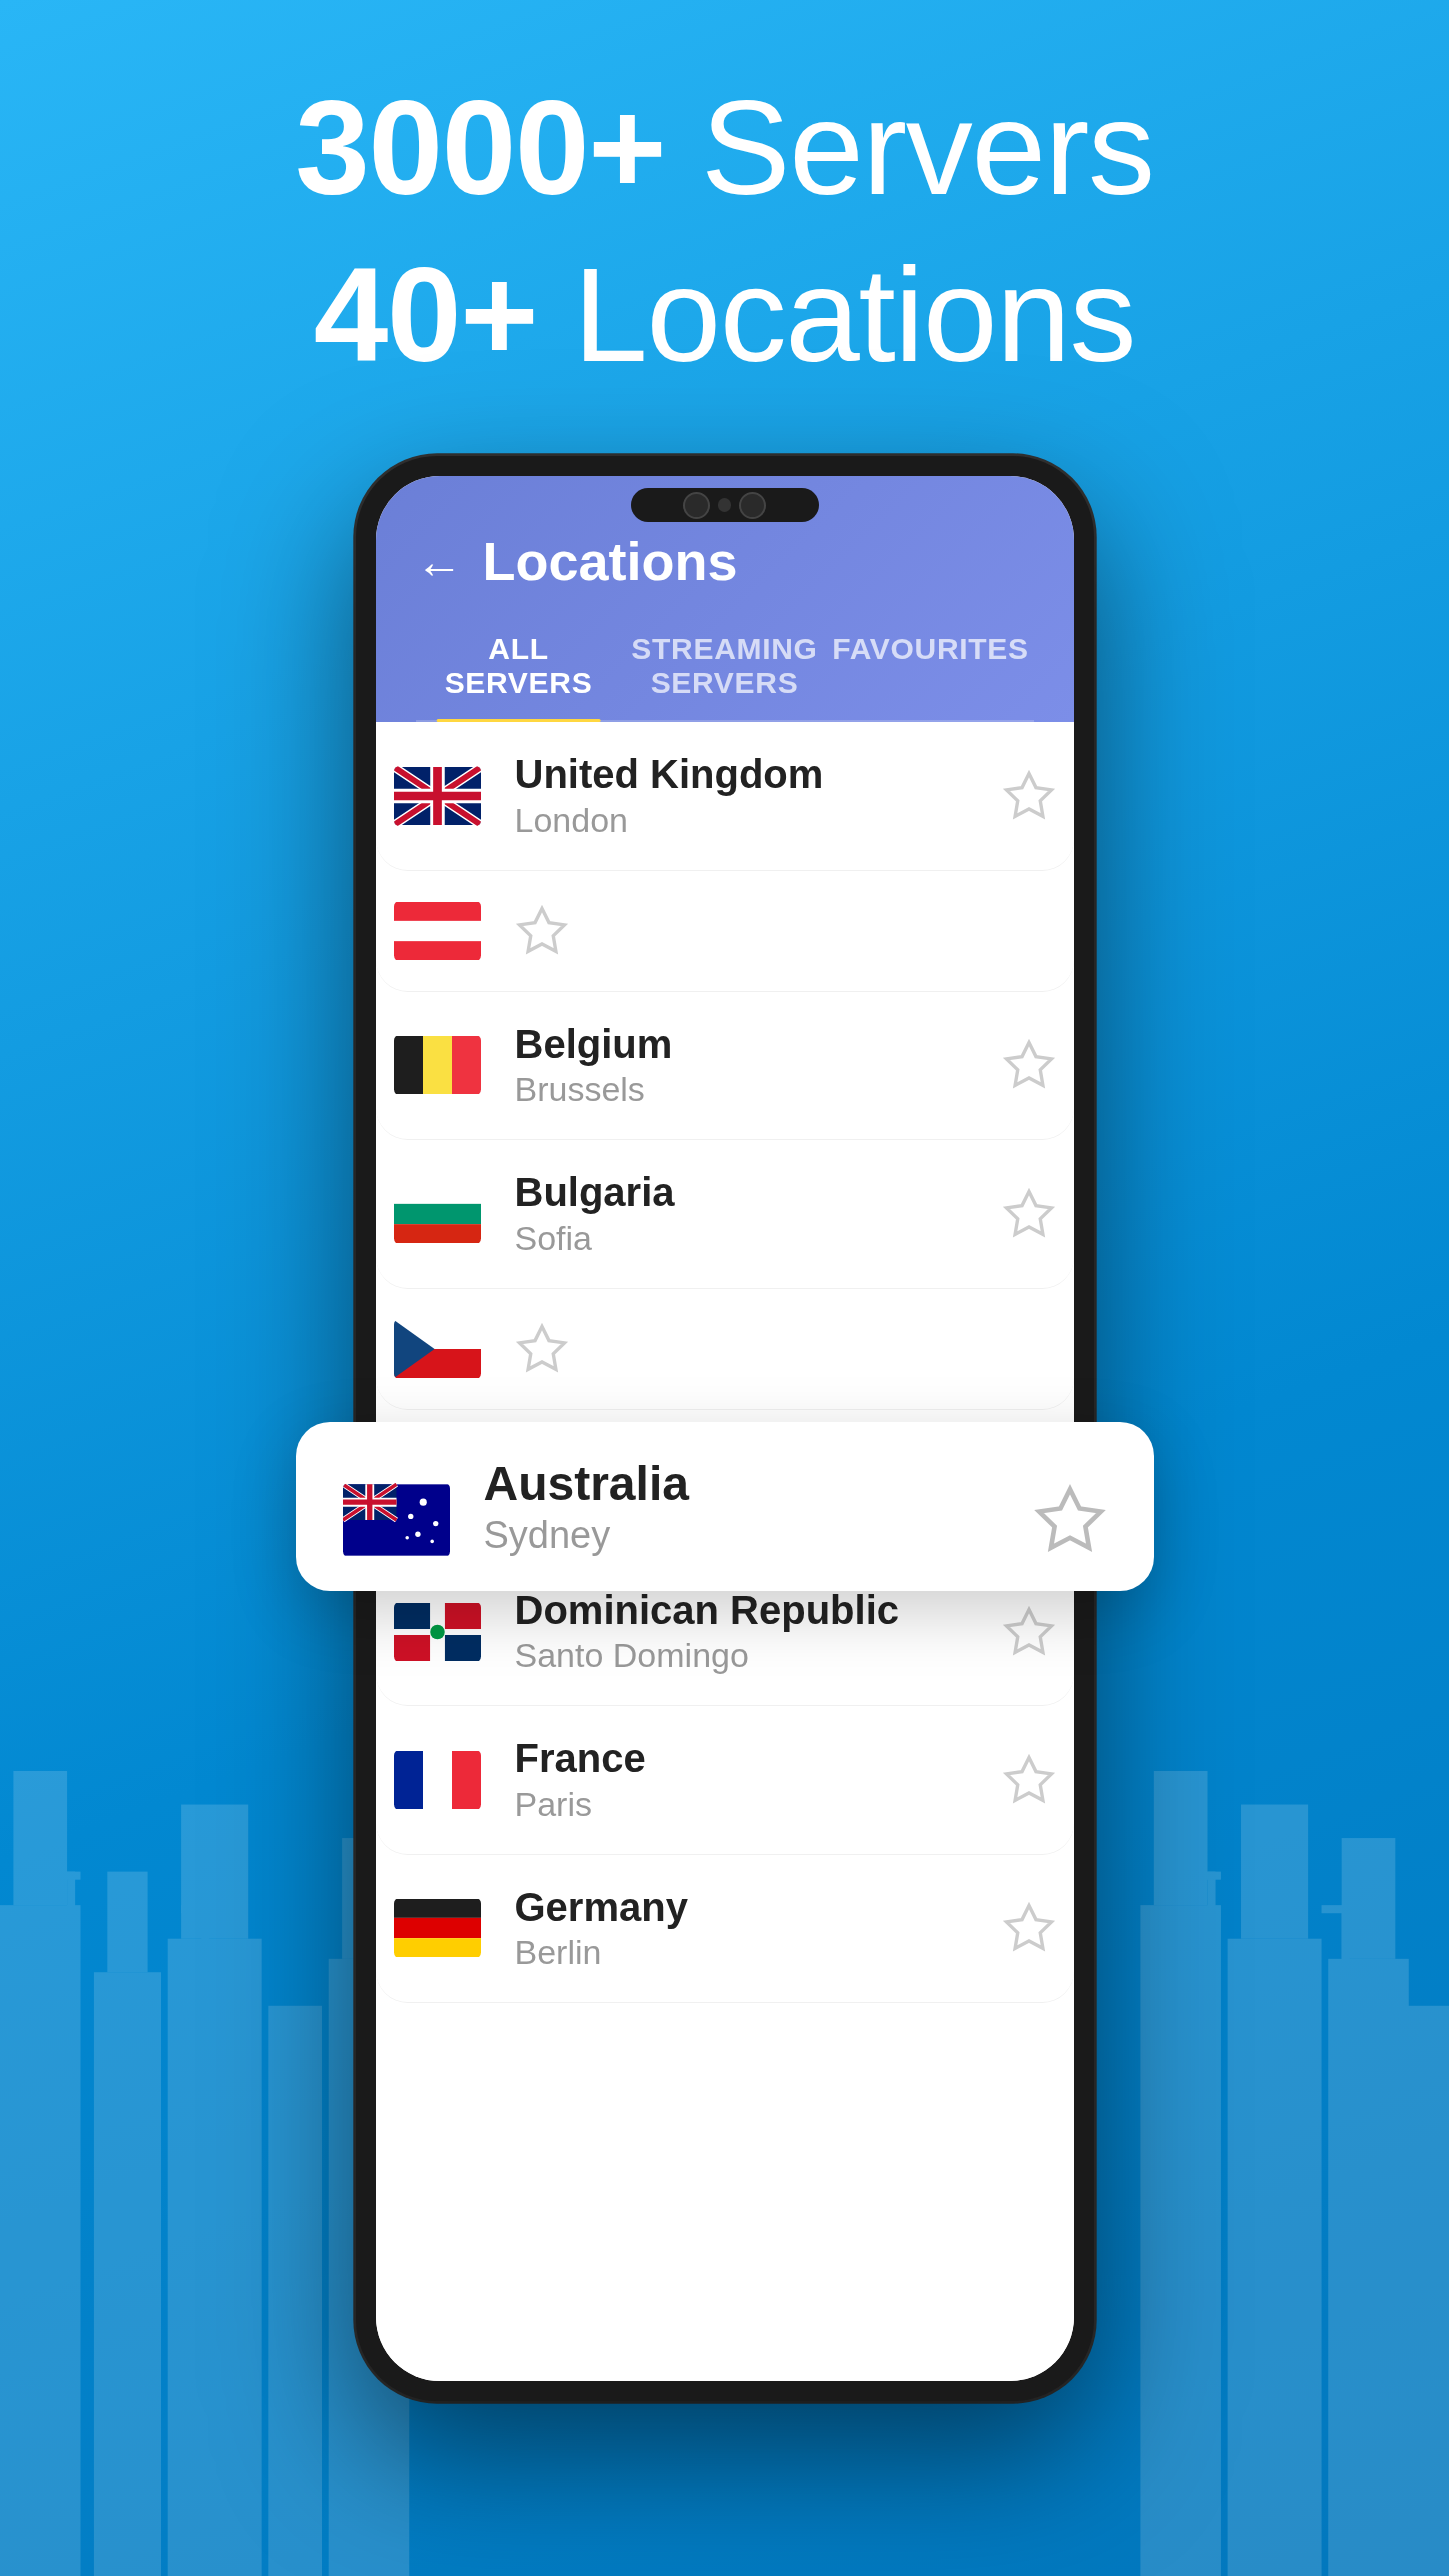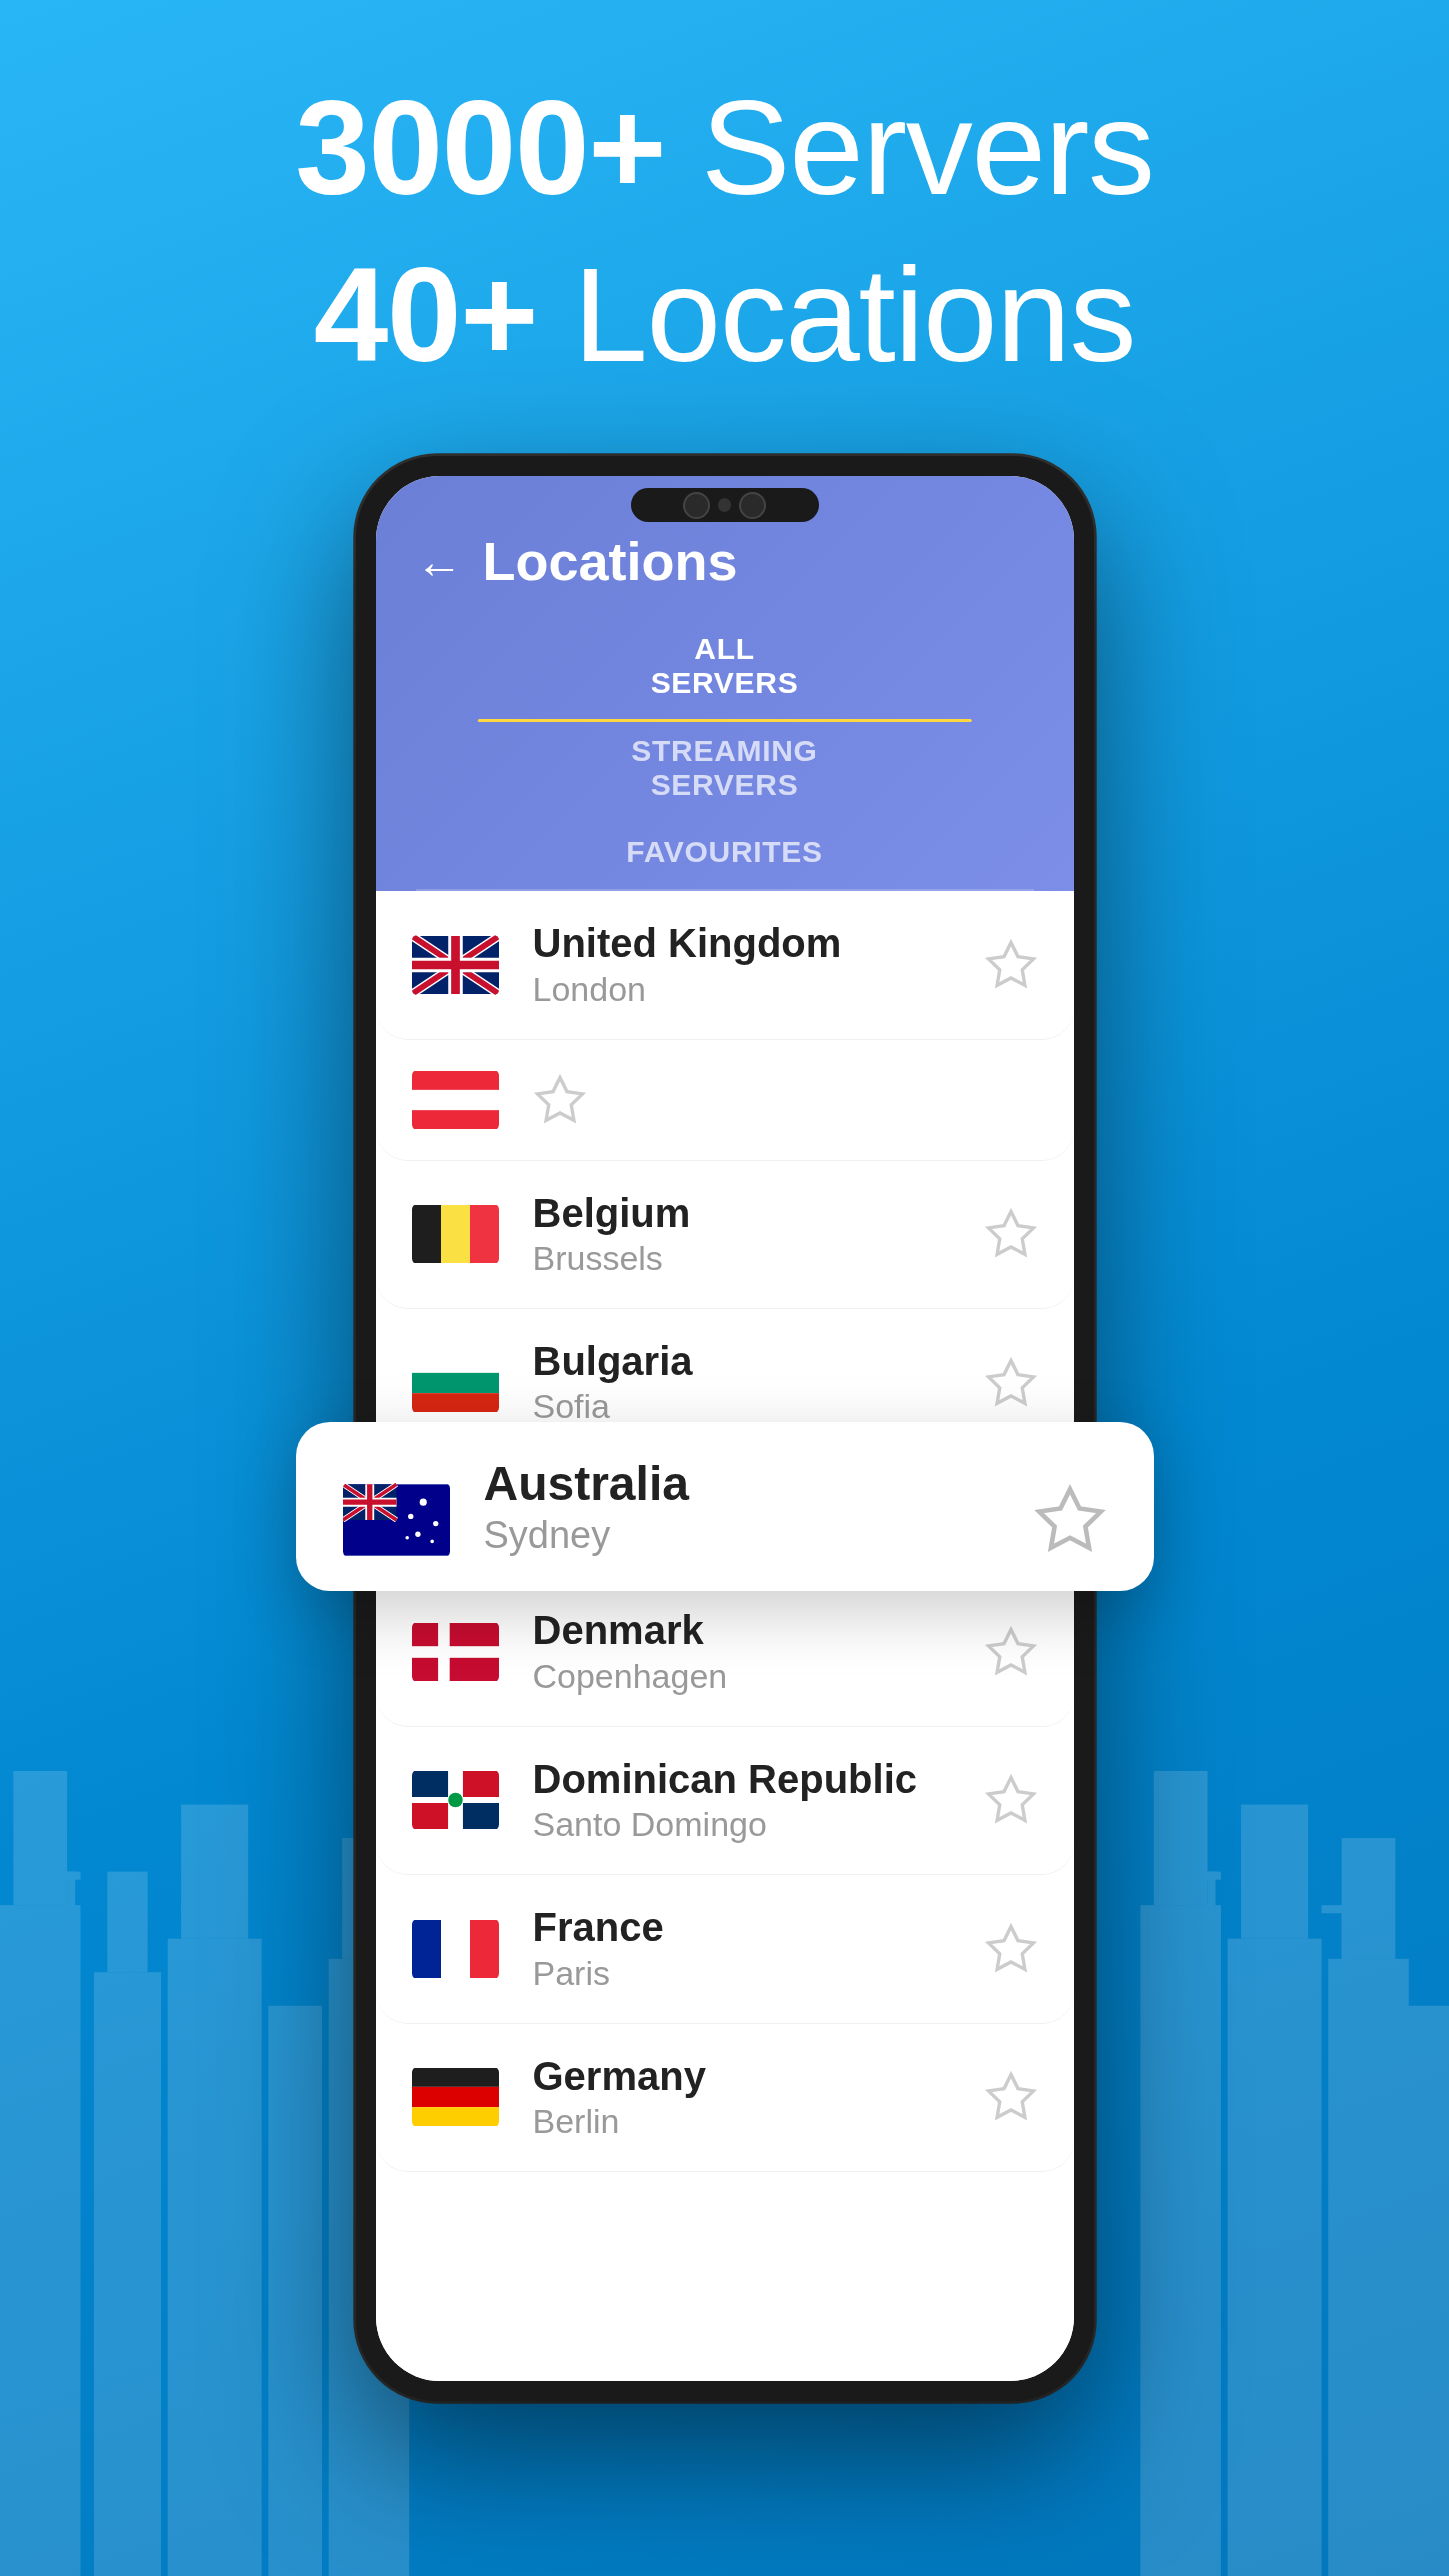--- a/index.html
+++ b/index.html
@@ -135,21 +135,20 @@
       color: white;
       font-size: 54px;
       font-weight: 700;
     }
 
     
     .tabs-row {
       display: flex;
       justify-content: space-around;
       border-bottom: 2px solid rgba(255,255,255,0.2);
-      flex-direction: column;
     }
 
     .tab {
       padding: 13.4px 0 20px 0;
       color: rgba(255,255,255,0.7);
       font-size: 30px;
       font-weight: 700;
       text-align: center;
       position: relative;
       flex: 1;
@@ -176,21 +175,21 @@
     
     .server-list {
       background: white;
       overflow-y: auto;
       height: calc(100% - 188px);
     }
 
     .server-item {
       display: flex;
       align-items: center;
-      padding: 30px 36px;
+      padding: 30px 18px;
       border-bottom: 1.3px solid #f0f0f0;
       background: white;
       position: relative;
       border-radius: 32px;
     }
 
     .flag-container {
       width: 87px;
       height: 60px;
       border-radius: 5.4px;

